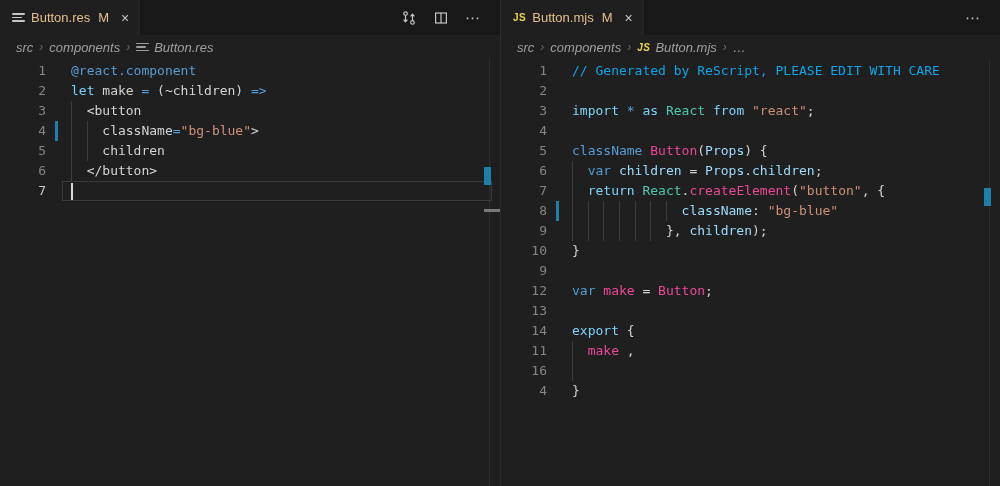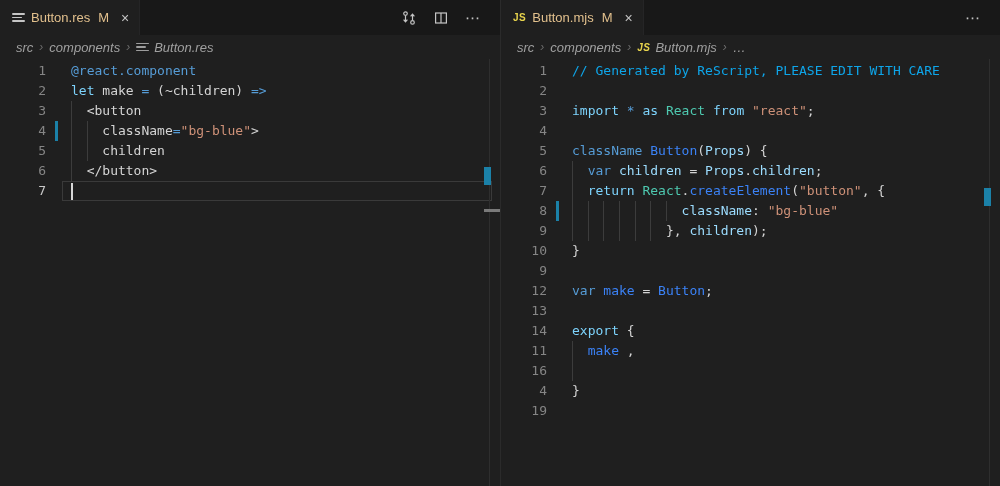--- a/index.html
+++ b/index.html
@@ -42,21 +42,21 @@
   .code-area { position:absolute; inset:0; padding-top:2px;
                font-family:"DejaVu Sans Mono","Liberation Mono", monospace; font-size:13px; }
   .line { position:relative; height:20px; line-height:20px; white-space:pre; padding-left:71px; }
   .ln { position:absolute; left:0; top:0; width:46px; text-align:right; color:#858585;
         font-size:13px; }
   .ln-active { color:#c8c8c8; }
   .gutter-mod { position:absolute; left:55px; top:0; width:3px; height:20px; background:#1b81a8; }
   .guide { position:absolute; top:0; bottom:0; width:1px; background:#3c3c3c; }
   .tok { white-space:pre; }
   .tk-fg{color:#d4d4d4} .tk-kw{color:#569cd6} .tk-ctl{color:#7dd3fc} .tk-str{color:#ce9178}
-  .tk-var{color:#9cdcfe} .tk-fn{color:#3b82f6} .tk-type{color:#4ec9b0} .tk-com{color:#0ea5e9}
+  .tk-var{color:#9cdcfe} .tk-fn{color:#ec4899} .tk-type{color:#4ec9b0} .tk-com{color:#0ea5e9}
 
   .current-line-border { position:absolute; left:62px; right:8px; height:20px;
                          border:1px solid #3a3a3a; pointer-events:none; }
   .cursor { position:absolute; width:2px; height:17px; background:#d7d7d7; }
 
   
   .ruler-line { position:absolute; top:0; bottom:0; right:10px; width:1px; background:#2e2e2e; }
   .ruler-mark-mod { position:absolute; right:9px; width:7px; height:18px; background:#1b81a8; }
   .ruler-mark-cursor { position:absolute; right:0; width:16px; height:3px; background:#7a7a7a; }
   .g-left .ruler-mark-mod { top:108px; }
@@ -186,20 +186,19 @@
           <div class="line"><span class="ln">8</span><span class="gutter-mod"></span><span class="guide" style="left: 71px;"></span><span class="guide" style="left: 86.66px;"></span><span class="guide" style="left: 102.32px;"></span><span class="guide" style="left: 117.98px;"></span><span class="guide" style="left: 133.64px;"></span><span class="guide" style="left: 149.3px;"></span><span class="guide" style="left: 164.96px;"></span><span class="tok tk-fg">              </span><span class="tok tk-var">className</span><span class="tok tk-fg">: </span><span class="tok tk-str">"bg-blue"</span></div>
           <div class="line"><span class="ln">9</span><span class="guide" style="left: 71px;"></span><span class="guide" style="left: 86.66px;"></span><span class="guide" style="left: 102.32px;"></span><span class="guide" style="left: 117.98px;"></span><span class="guide" style="left: 133.64px;"></span><span class="guide" style="left: 149.3px;"></span><span class="tok tk-fg">            }, </span><span class="tok tk-var">children</span><span class="tok tk-fg">);</span></div>
           <div class="line"><span class="ln">10</span><span class="tok tk-fg">}</span></div>
           <div class="line"><span class="ln">9</span></div>
           <div class="line"><span class="ln">12</span><span class="tok tk-kw">var</span><span class="tok tk-fg"> </span><span class="tok tk-fn">make</span><span class="tok tk-fg"> = </span><span class="tok tk-fn">Button</span><span class="tok tk-fg">;</span></div>
           <div class="line"><span class="ln">13</span></div>
           <div class="line"><span class="ln">14</span><span class="tok tk-ctl">export</span><span class="tok tk-fg"> {</span></div>
           <div class="line"><span class="ln">11</span><span class="guide" style="left: 71px;"></span><span class="tok tk-fg">  </span><span class="tok tk-fn">make</span><span class="tok tk-fg"> ,</span></div>
           <div class="line"><span class="ln">16</span><span class="guide" style="left: 71px;"></span></div>
           <div class="line"><span class="ln">4</span><span class="tok tk-fg">}</span></div>
-          <div class="line"><span class="ln">19</span></div>
         </div>
       <div class="ruler-line"></div>
       <div class="ruler-mark-mod"></div>
     </div>
   </div>
 
 </div>
 
 </body></html>

